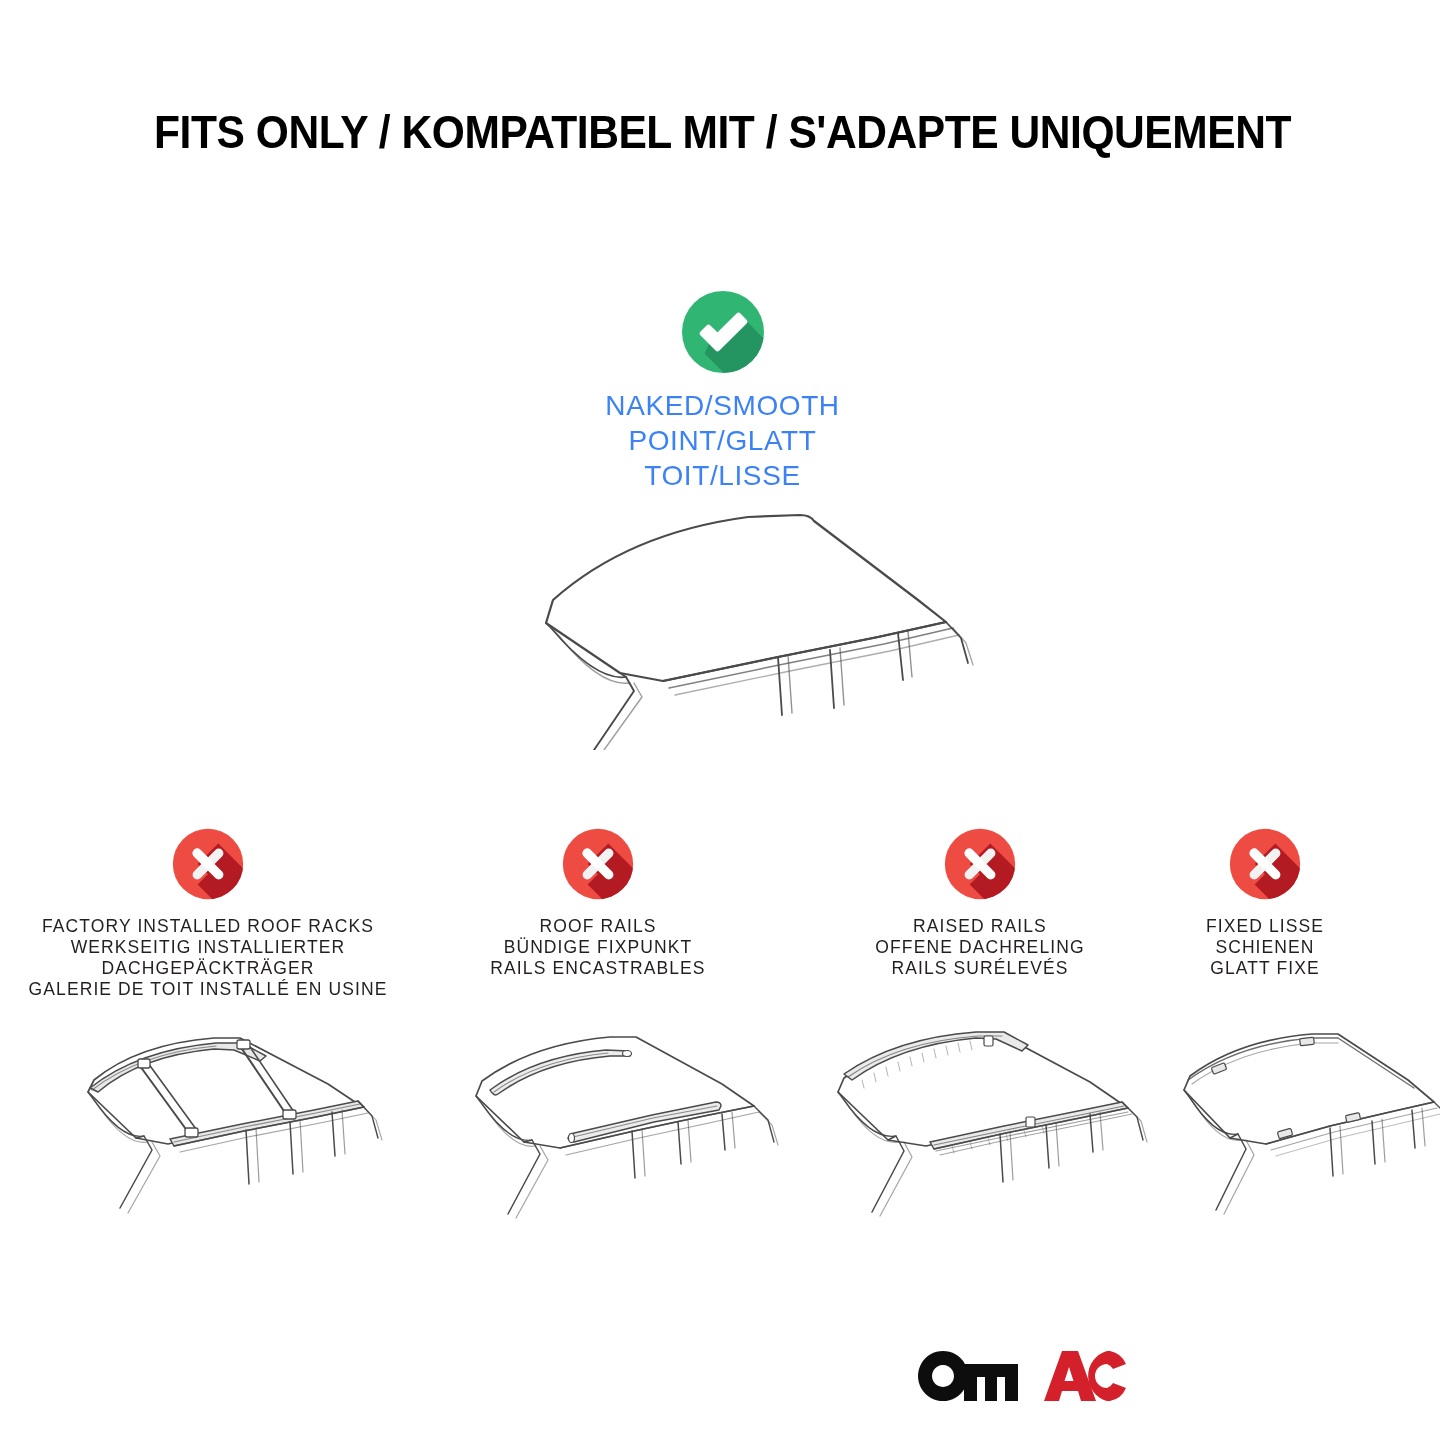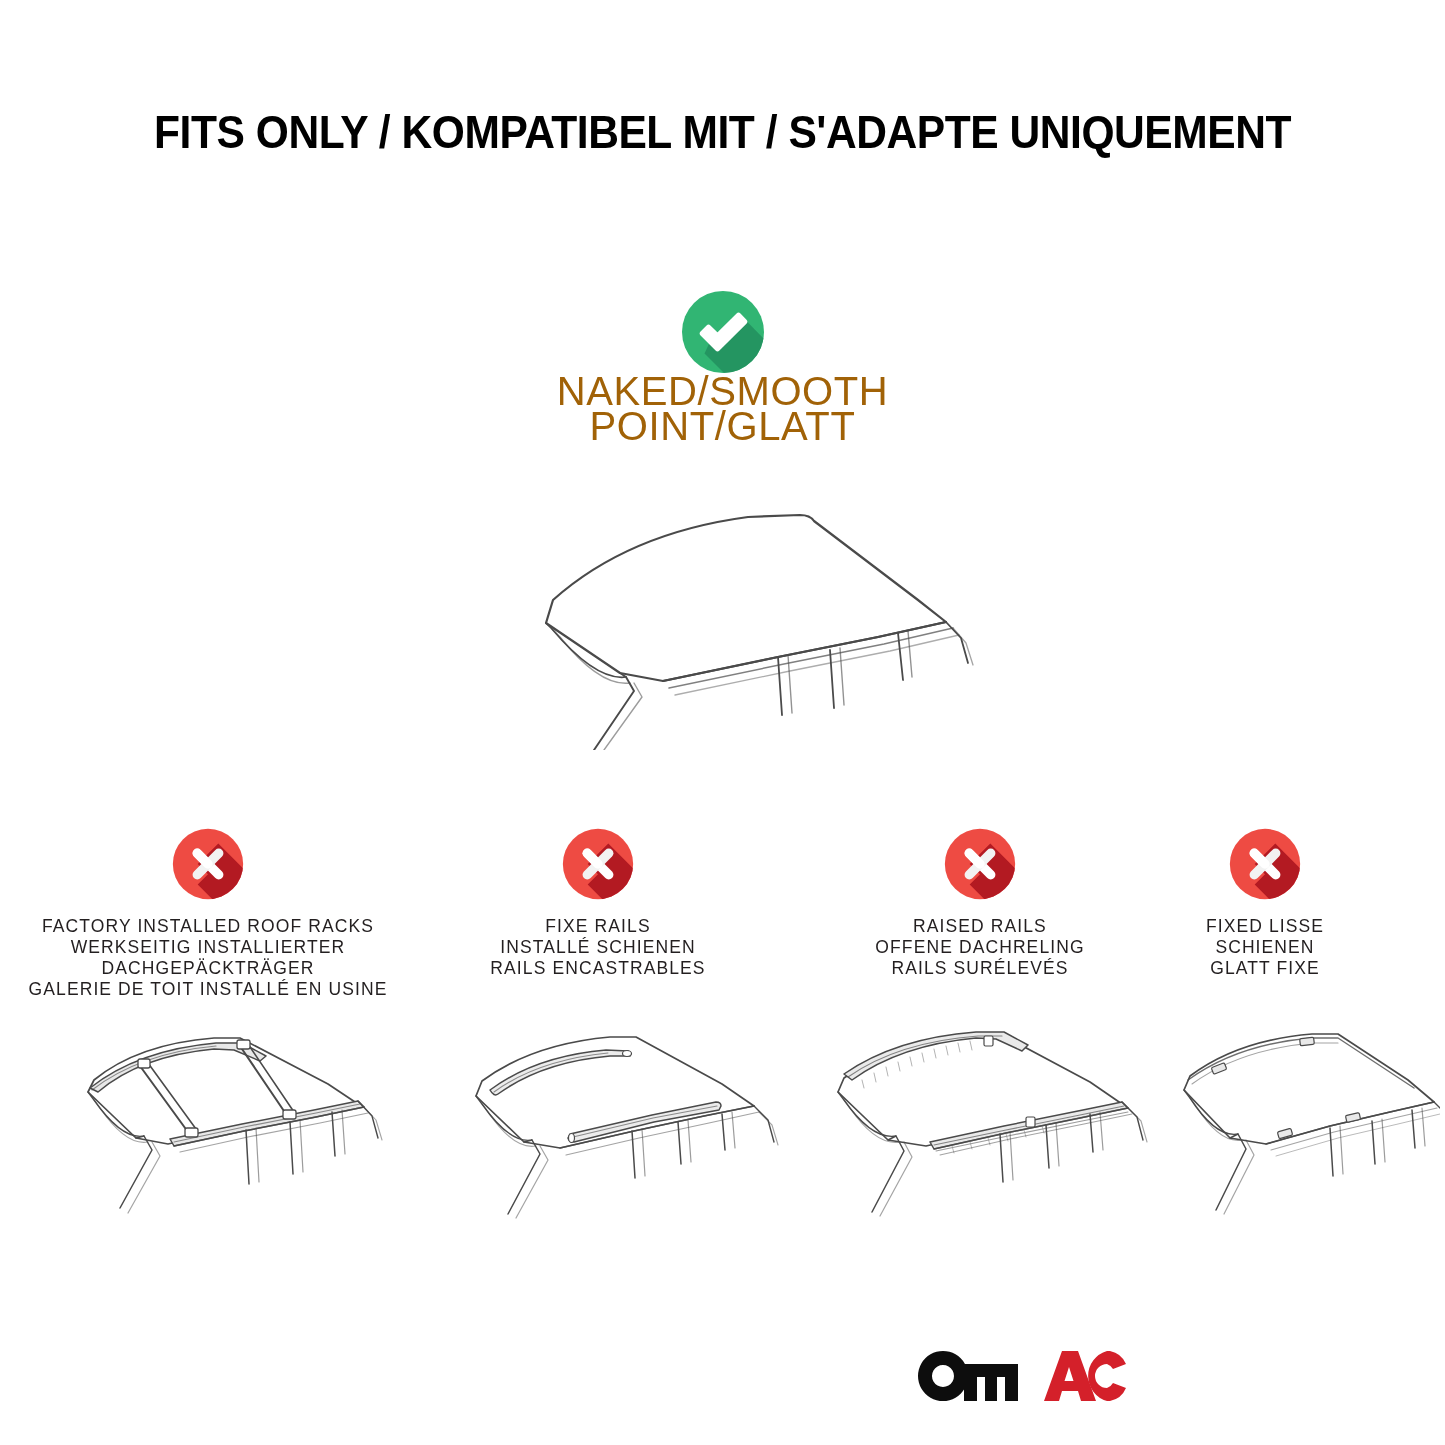--- a/index.html
+++ b/index.html
@@ -45,24 +45,25 @@
     width: 1445px;
     text-align: center;
   }
 
   .badge {
     display: block;
     margin: 0 auto;
   }
 
   #good-label {
-    font-size: 40px;
+    margin-top: 14px;
+    font-size: 28px;
     line-height: 35px;
     letter-spacing: 0.6px;
-    color: #a16207;
+    color: #3b82f6;
     font-weight: 400;
   }
   #good-label div { white-space: nowrap; }
 
   #good-illo {
     position: absolute;
     left: 448px;
     top: 495px;
     width: 560px;
     height: 255px;
@@ -127,20 +128,21 @@
       <circle cx="42" cy="42" r="41" fill="#31B573"></circle>
       <g clip-path="url(#gclip)">
         <path d="M33.5 42 L41 49.5 L62.5 28 L84 50 L84 84 L44 84 L23.5 63.5 Z" fill="#239260" opacity="0.92"></path>
       </g>
       <path d="M21.5 43.5 L27.5 37.5 L36.5 46.2 L57.5 25.5 L63.5 31.7 L36.5 58.5 Z" fill="#ffffff" stroke="#ffffff" stroke-width="5.5" stroke-linejoin="round"></path>
     </svg>
 
     <div id="good-label">
       <div>NAKED/SMOOTH</div>
       <div>POINT/GLATT</div>
+      <div>TOIT/LISSE</div>
     </div>
   </div>
 
   <svg id="good-illo" viewBox="0 0 560 255">
     <g fill="none" stroke="#4a4a4a" stroke-width="2.2" stroke-linejoin="round" stroke-linecap="round">
 
       <path d="M98 128 L105 105 Q180 38 300 22 L352 20 Q362 20 366 26 L470 105 L498 127
                L430 142 L330 162 L215 186 L172 178 Z" fill="#ffffff"></path>
 
       <path d="M98 128 L104 134 Q148 186 178 182 L172 178" stroke-width="1.7"></path>
@@ -209,22 +211,22 @@
             <path d="M42 30 L54 18 L84 48 L84 84 L48 84 L30 66 L42 54 L30 42 Z" fill="#AE1720" opacity="0.93"></path>
           </g>
           <g stroke-linecap="round" stroke-linejoin="round" stroke-width="11">
             <path d="M29.5 29.5 L54.5 54.5" stroke="#ffffff"></path>
             <path d="M54.5 29.5 L29.5 54.5" stroke="#f2f2f2"></path>
             <path d="M29.5 29.5 L42 42" stroke="#ffffff"></path>
           </g>
         </svg>
       </div>
       <div class="bad-label">
-        <div>FIXE RAILS</div>
-        <div>INSTALLÉ SCHIENEN</div>
+        <div>ROOF RAILS</div>
+        <div>BÜNDIGE FIXPUNKT</div>
         <div>RAILS ENCASTRABLES</div>
       </div>
     </div>
 
     <div class="bad-col" style="left:790px; width:380px;">
       <div class="badge-wrap">
         <svg class="badge" width="72" height="72" viewBox="0 0 84 84">
           <defs>
               <clipPath id="rc3">
                 <circle cx="42" cy="42" r="41"></circle>

